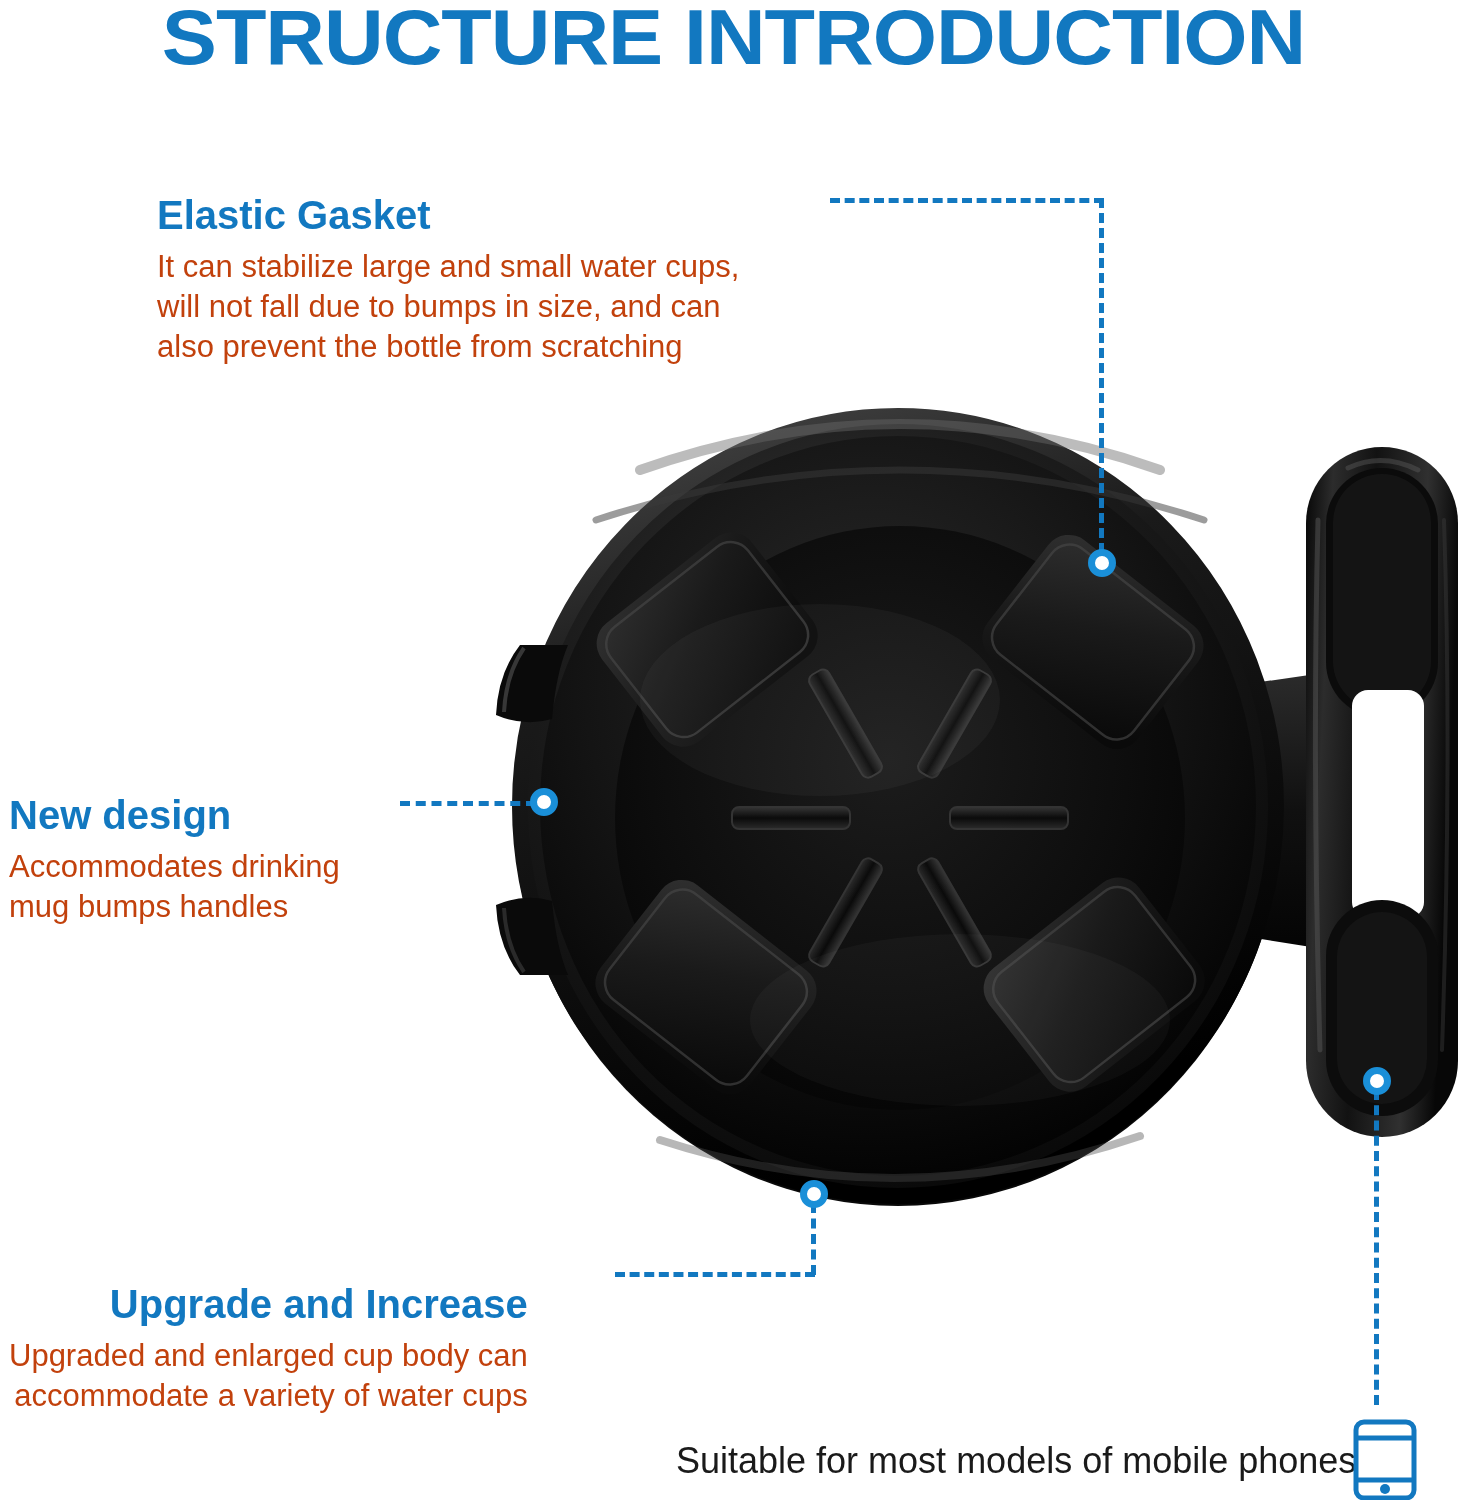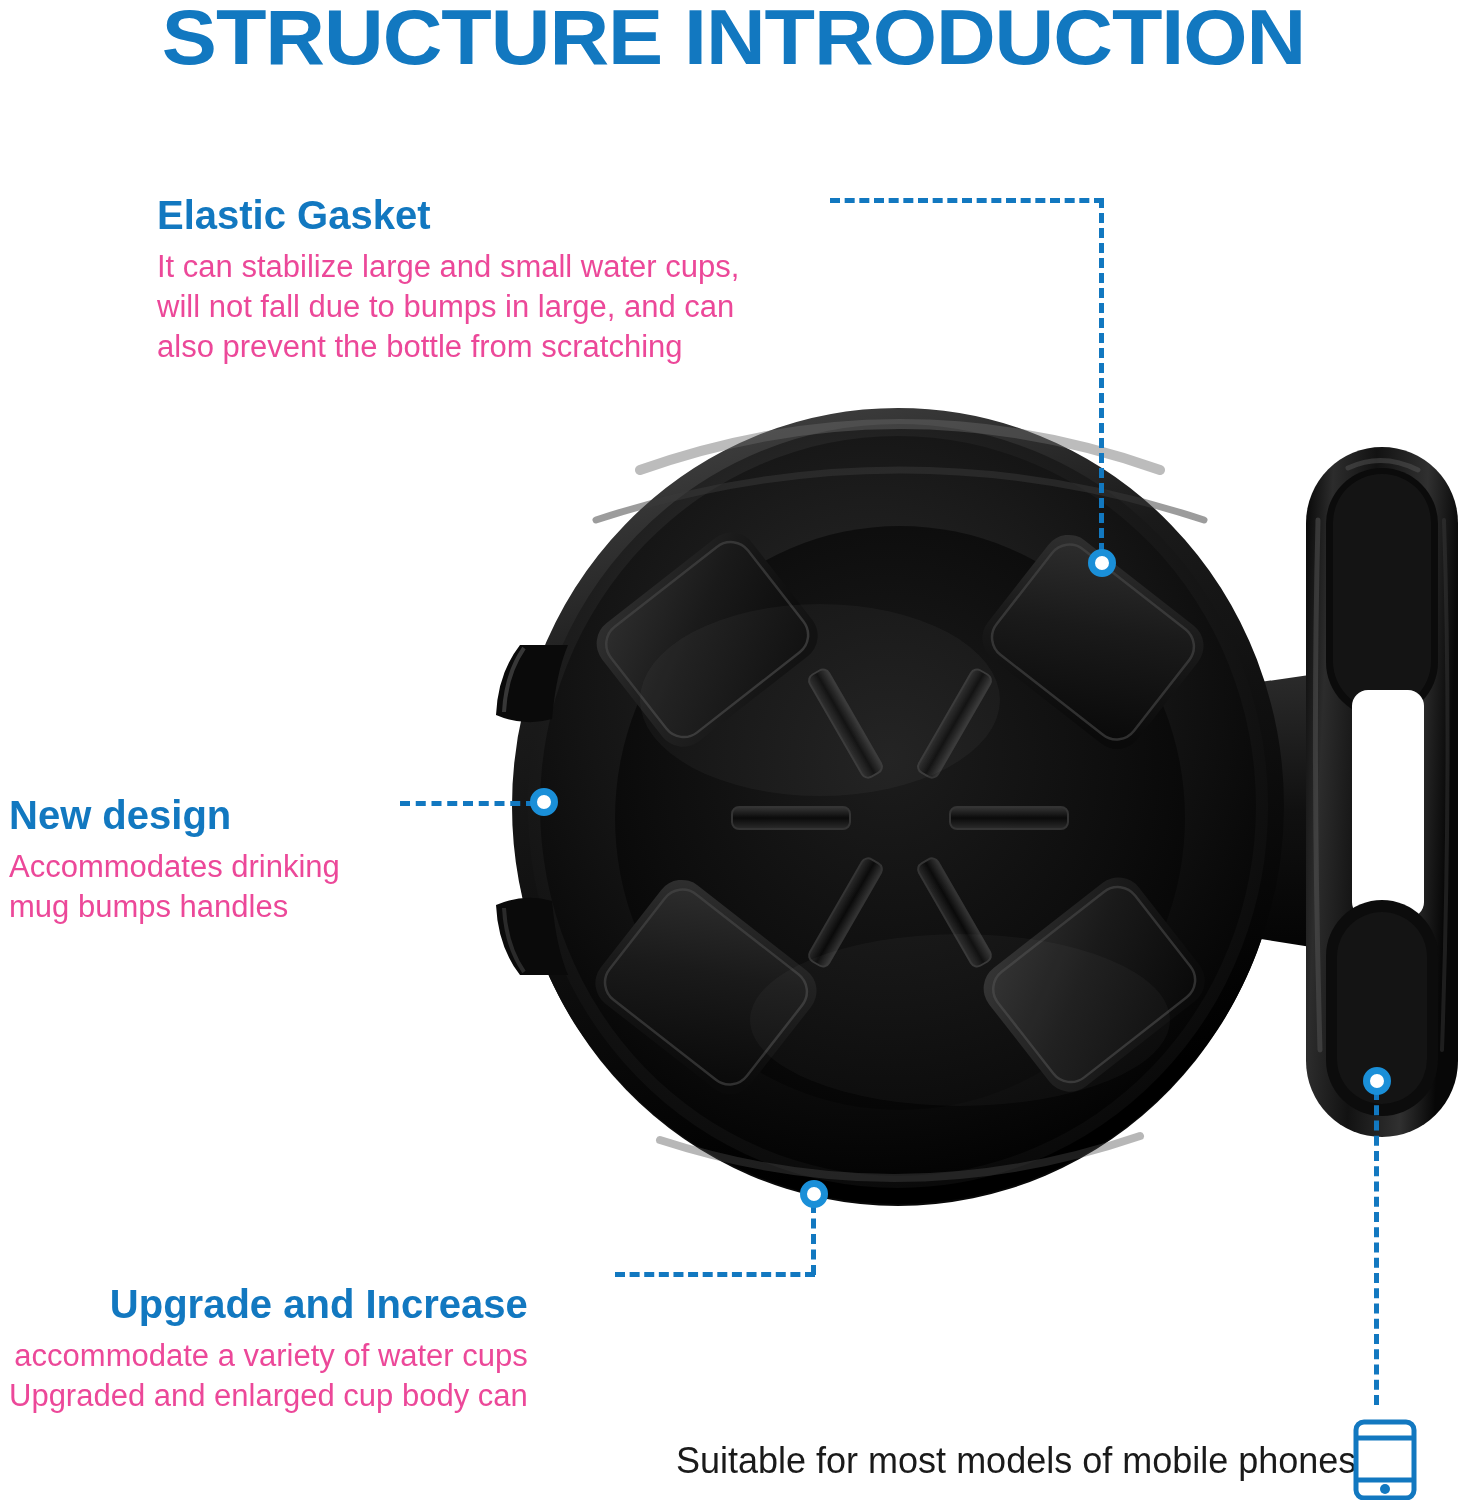--- a/index.html
+++ b/index.html
@@ -26,21 +26,21 @@
     white-space:nowrap;
   }
 
   
   .callout{ position:absolute; }
   .callout .head{
     font-size:40px; font-weight:bold; color:#1278c0;
     line-height:1.12; white-space:nowrap;margin-top:17px;
   }
   .callout .body{
-    font-size:31px; font-weight:normal; color:#ec4899;
+    font-size:31px; font-weight:normal; color:#c2410c;
     line-height:1.30; margin-top:9px;
   }
   .callout .body div{ white-space:nowrap; }
 
   #callout-gasket{ left:157px; top:176px; }
   #callout-newdesign{ left:9px;  top:776px; }
   #callout-upgrade{ left:9px;  top:1265px;text-align:right; }
 
   .note-line{
     position:absolute; left:676px; top:1440px;
@@ -224,38 +224,38 @@
 
   <div class="marker" id="marker-gasket"></div>
   <div class="marker" id="marker-newdesign"></div>
   <div class="marker" id="marker-upgrade"></div>
   <div class="marker" id="marker-phone"></div>
 
   <div class="callout" id="callout-gasket">
     <div class="head">Elastic Gasket</div>
     <div class="body">
       <div>It can stabilize large and small water cups,</div>
-      <div>will not fall due to bumps in large, and can</div>
+      <div>will not fall due to bumps in size, and can</div>
       <div>also prevent the bottle from scratching</div>
     </div>
   </div>
 
   <div class="callout" id="callout-newdesign">
     <div class="head">New design</div>
     <div class="body">
       <div>Accommodates drinking</div>
       <div>mug bumps handles</div>
     </div>
   </div>
 
   <div class="callout" id="callout-upgrade">
     <div class="head">Upgrade and Increase</div>
     <div class="body">
+      <div>Upgraded and enlarged cup body can</div>
       <div>accommodate a variety of water cups</div>
-      <div>Upgraded and enlarged cup body can</div>
     </div>
   </div>
 
   <div class="note-line">Suitable for most models of mobile phones</div>
   <svg class="phone-icon" width="66" height="82" viewBox="0 0 66 82">
     <rect x="4" y="3" width="58" height="76" rx="8" fill="#ffffff" stroke="#1278c0" stroke-width="5"></rect>
     <line x1="6" y1="19" x2="60" y2="19" stroke="#1278c0" stroke-width="5"></line>
     <line x1="6" y1="61" x2="60" y2="61" stroke="#1278c0" stroke-width="5"></line>
     <circle cx="33" cy="70" r="5" fill="#1278c0"></circle>
   </svg>

